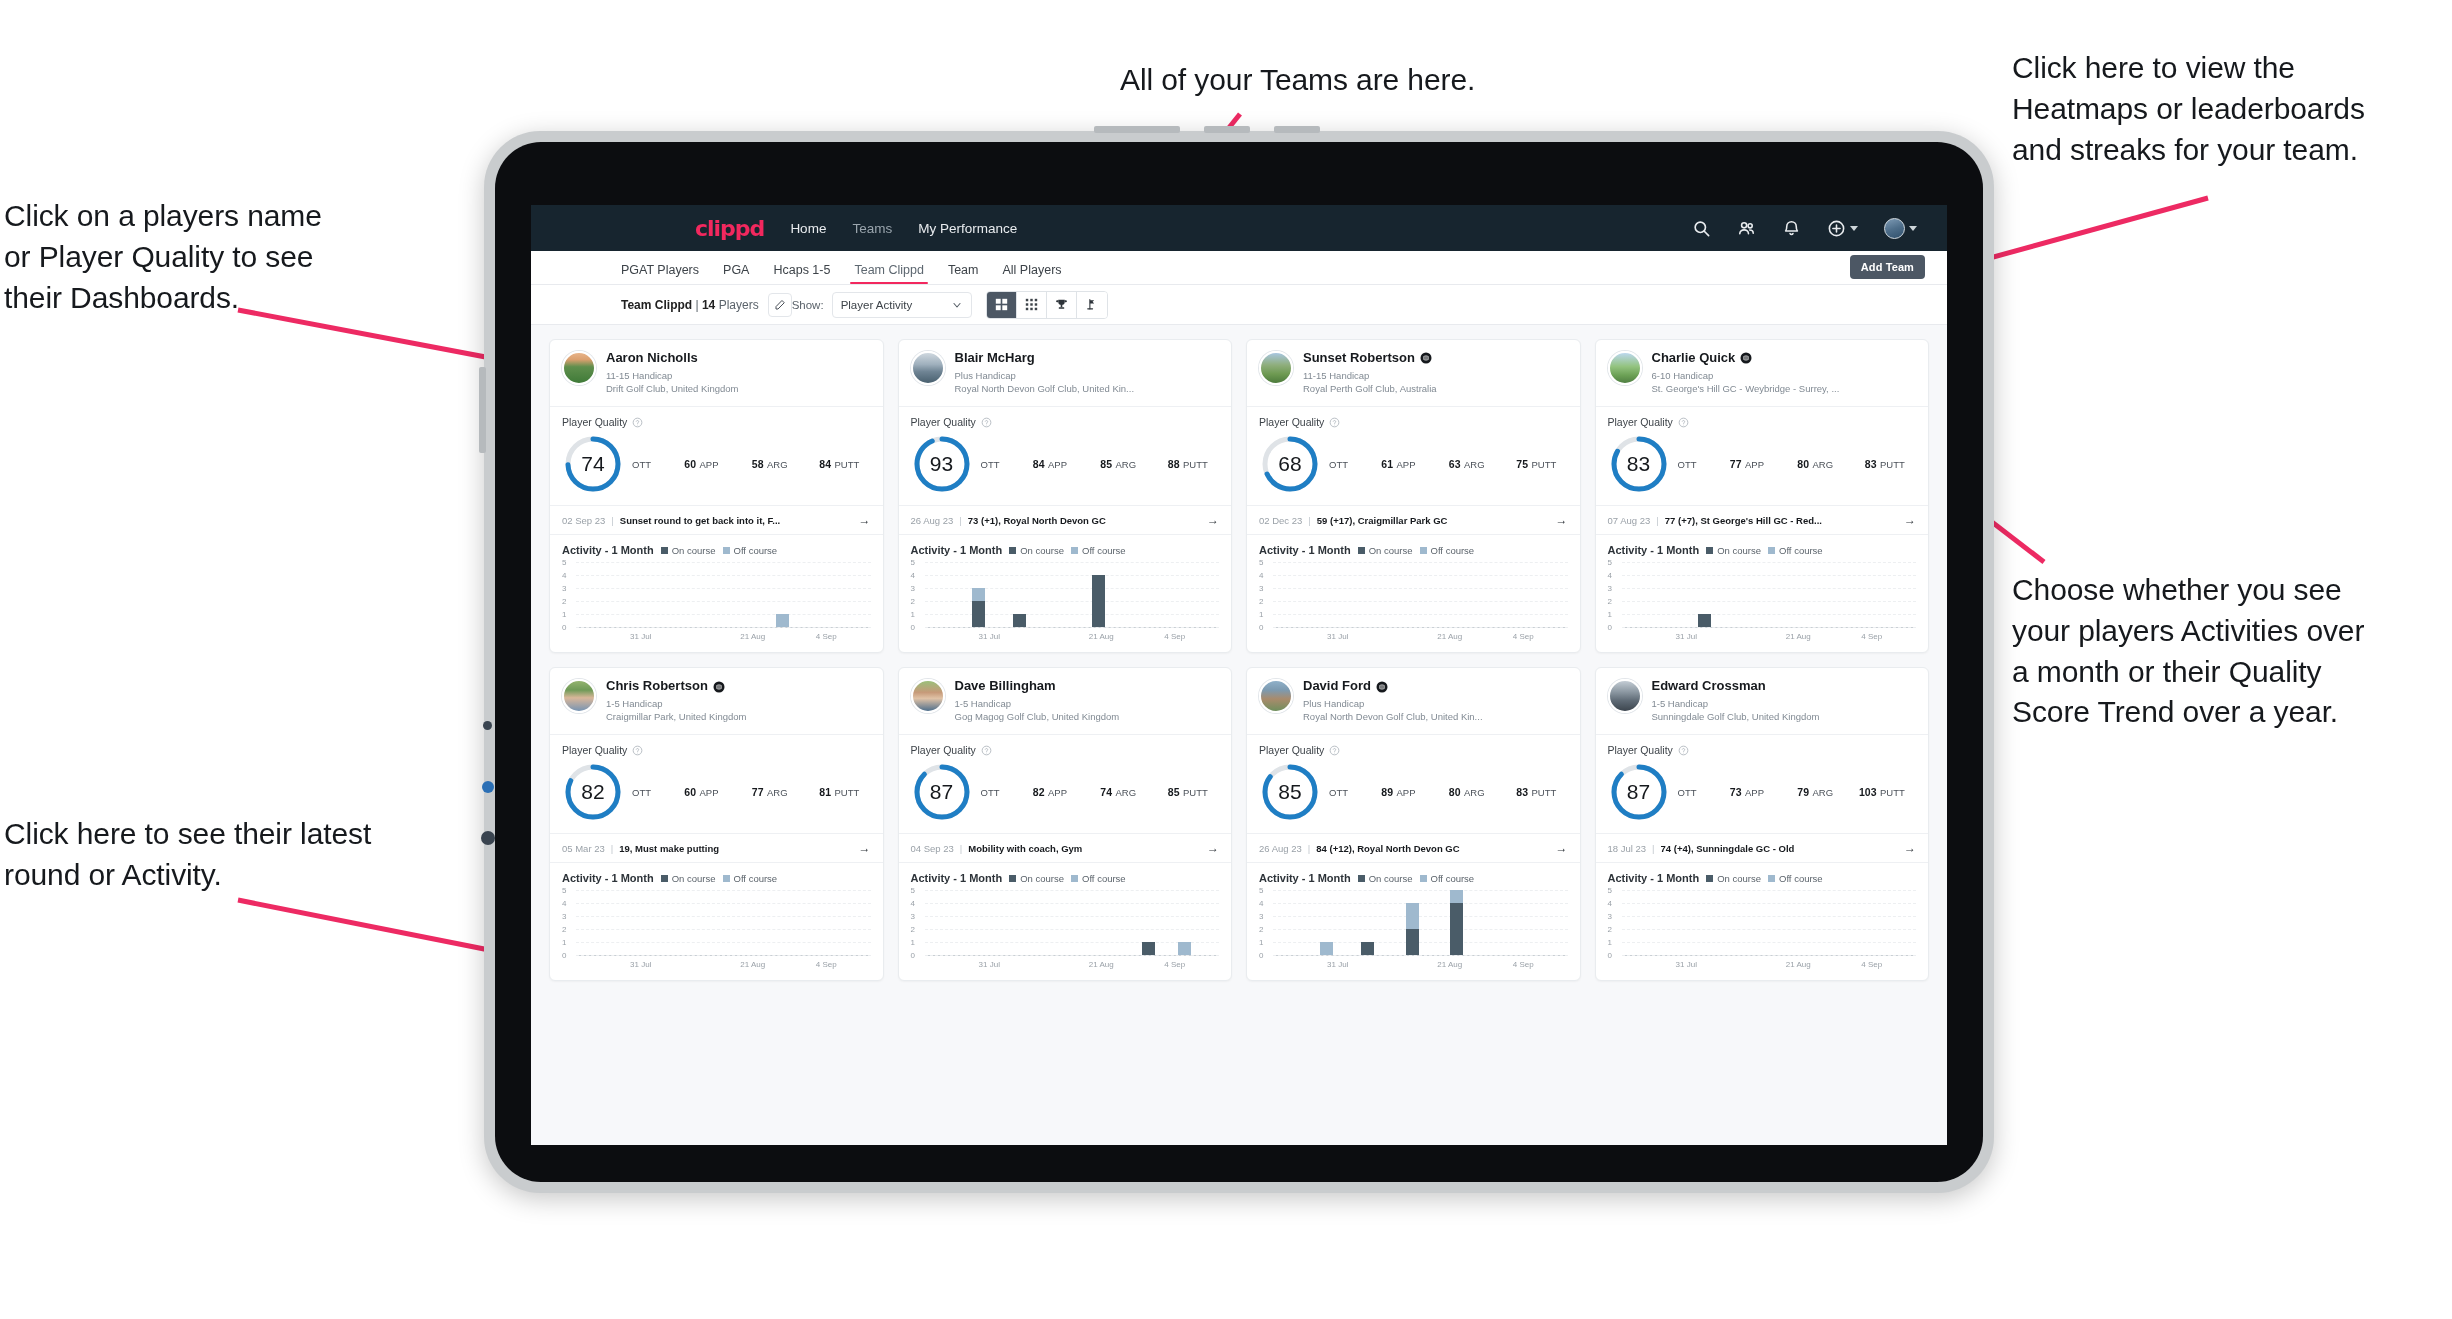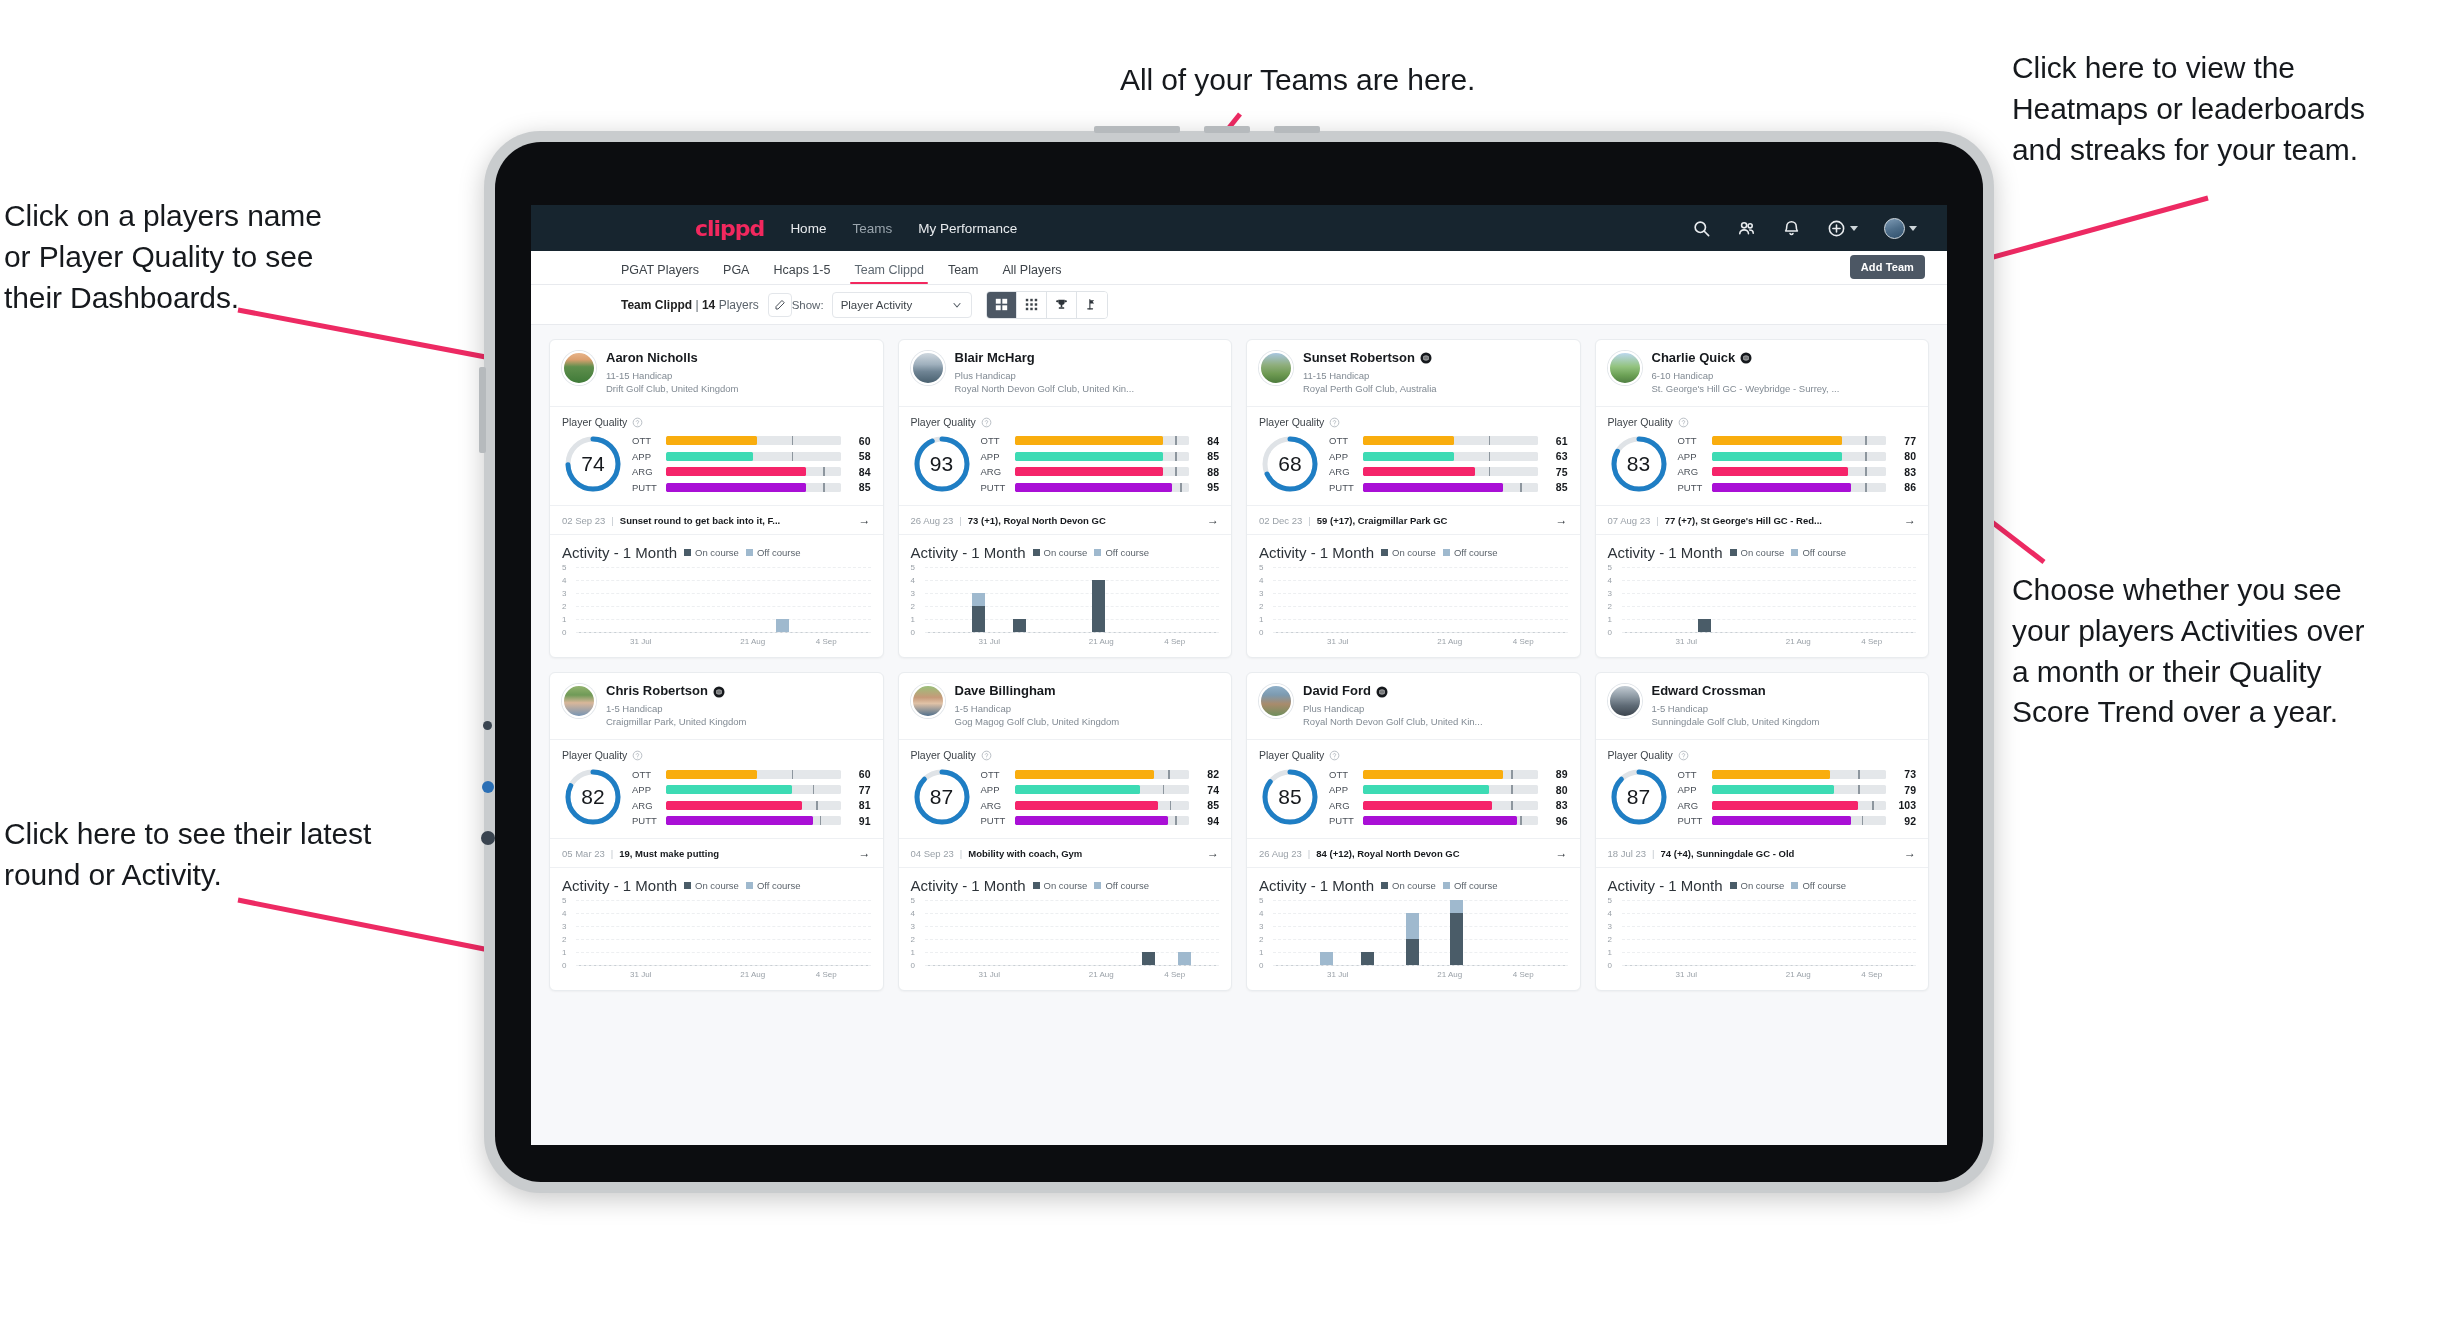--- a/index.html
+++ b/index.html
@@ -183,39 +183,39 @@
   .pq-title { font-size: 10.5px; color:#3d4349; font-weight:500; }
   .q-mark { width: 11px; height: 11px; }
 
   .pq-body { display:flex; align-items:center; padding: 2px 12px 10px 12px; gap: 8px; }
   .ring { position: relative; width: 62px; height: 62px; flex:none; }
   .ring svg { display:block; transform: rotate(-90deg); }
   .ring .rval {
     position:absolute; inset:0; display:flex; align-items:center; justify-content:center;
     font-size: 21px; font-weight: 400; color:#16191d; font-family:"Liberation Sans",sans-serif;
   }
-  .bars { flex:1; display:flex; flex-direction:column; gap:3.5px; }
+  .bars { flex:1; display:flex; flex-direction:row; gap:3.5px; }
   .brow { display:flex; align-items:center; gap:6px; }
   .blabel { font-size: 9.5px; color:#4a5058; width: 28px; font-weight:500; }
   .btrack { flex:1; height: 9px; background:#e4e7ea; border-radius:1.5px; position:relative; overflow:hidden; }
   .bfill { position:absolute; left:0; top:0; bottom:0; border-radius:1.5px; }
   .btick { position:absolute; top:0; bottom:0; width:1.5px; background:#8d969e; }
   .bnum { font-size: 10.5px; font-weight:700; color:#16191d; width: 24px; text-align:right; }
 
   .round-row {
     display:flex; align-items:center; gap:6px; padding: 7px 12px;
     border-top:1px solid #eef0f3; border-bottom:1px solid #eef0f3; cursor:pointer;
   }
   .round-date { font-size: 9.5px; color:#9aa1a8; white-space:nowrap; }
   .round-sep { font-size: 9.5px; color:#c3c9cf; }
   .round-txt { font-size: 9.5px; font-weight:700; color:#16191d; overflow:hidden; text-overflow:ellipsis; white-space:nowrap; flex:1; }
   .round-arrow { font-size: 12px; color:#2d3339; flex:none; }
 
   .act-head { display:flex; align-items:center; gap:7px; padding: 9px 12px 4px 12px; flex-wrap:nowrap; }
-  .act-title { font-size: 15px; font-weight:400; color:#2d3339; white-space:nowrap; }
+  .act-title { font-size: 11px; font-weight:700; color:#2d3339; white-space:nowrap; }
   .leg { display:flex; align-items:center; gap:4px; font-size:9.5px; color:#5b636b; white-space:nowrap; }
   .leg-sq { width:7px; height:7px; }
   .leg-on { background:#4a5c68; }
   .leg-off { background:#9fb9ce; }
 
   .chart { padding: 2px 12px 10px 12px; }
   .chart-inner { position: relative; height: 66px; margin-left: 14px; border-bottom:1px solid #c9cfd4; }
   .gline { position:absolute; left:0; right:0; border-top:1px dashed #edeff1; }
   .ylab { position:absolute; left:-14px; font-size:8px; color:#9aa1a8; transform: translateY(-50%); }
   .bar { position:absolute; bottom:0; width: 13px; }

